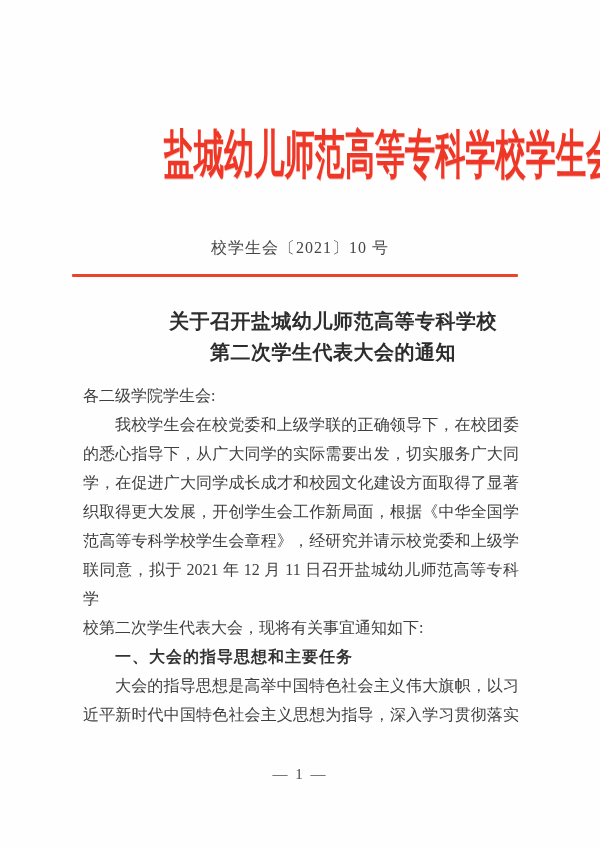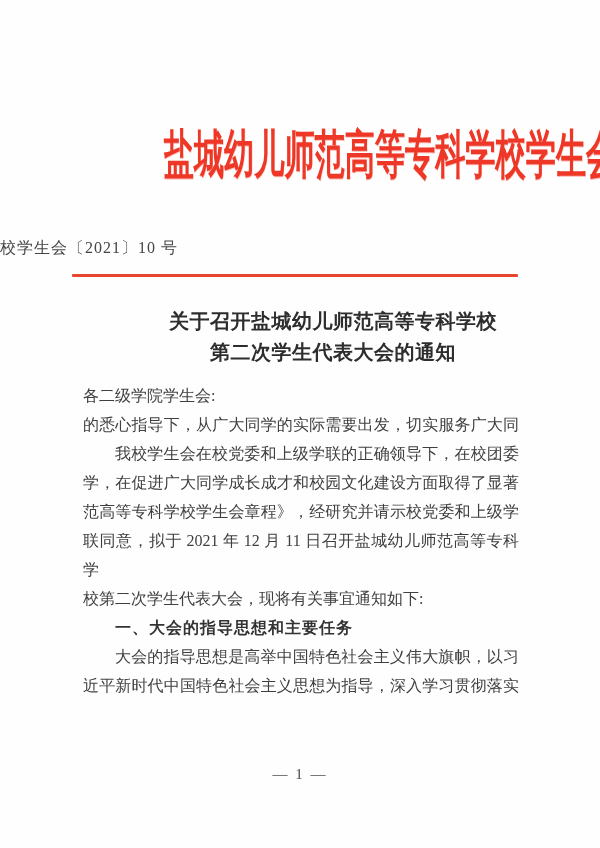--- a/index.html
+++ b/index.html
@@ -30,21 +30,21 @@
     letter-spacing: 0px;
     transform: scaleX(0.58);
     transform-origin: 50% 50%;
     text-shadow: 0.5px 0.5px 0 rgba(238, 55, 38, 0.35);
   }
   .doc-number {
     position: absolute;
     top: 237px;
     left: 0;
     width: 100%;
-    text-align: left;
+    text-align: center;
     font-size: 16px;
     letter-spacing: 1px;
     color: #454545;
     line-height: 22px;
   }
   .red-line {
     position: absolute;
     top: 274px;
     left: 72px;
     width: 446px;
@@ -117,23 +117,24 @@
 
   <div class="red-line"></div>
 
   <div class="doc-title">
     <div>关于召开盐城幼儿师范高等专科学校</div>
     <div>第二次学生代表大会的通知</div>
   </div>
 
   <div class="body-block">
       <div class="bline left">各二级学院学生会:</div>
+      <div class="bline just indent">我校学生会在校党委和上级学联的正确领导下，在校团委</div>
       <div class="bline just">的悉心指导下，从广大同学的实际需要出发，切实服务广大同</div>
-      <div class="bline just indent">我校学生会在校党委和上级学联的正确领导下，在校团委</div>
       <div class="bline just">学，在促进广大同学成长成才和校园文化建设方面取得了显著</div>
+      <div class="bline just">织取得更大发展，开创学生会工作新局面，根据《中华全国学</div>
       <div class="bline just">范高等专科学校学生会章程》，经研究并请示校党委和上级学</div>
       <div class="bline just">联同意，拟于 2021 年 12 月 11 日召开盐城幼儿师范高等专科学</div>
       <div class="bline left">校第二次学生代表大会，现将有关事宜通知如下:</div>
       <div class="bline left indent bold">一、大会的指导思想和主要任务</div>
       <div class="bline just indent">大会的指导思想是高举中国特色社会主义伟大旗帜，以习</div>
       <div class="bline just">近平新时代中国特色社会主义思想为指导，深入学习贯彻落实</div>
     </div>
 
   <div class="page-number">— 1 —</div>
 

